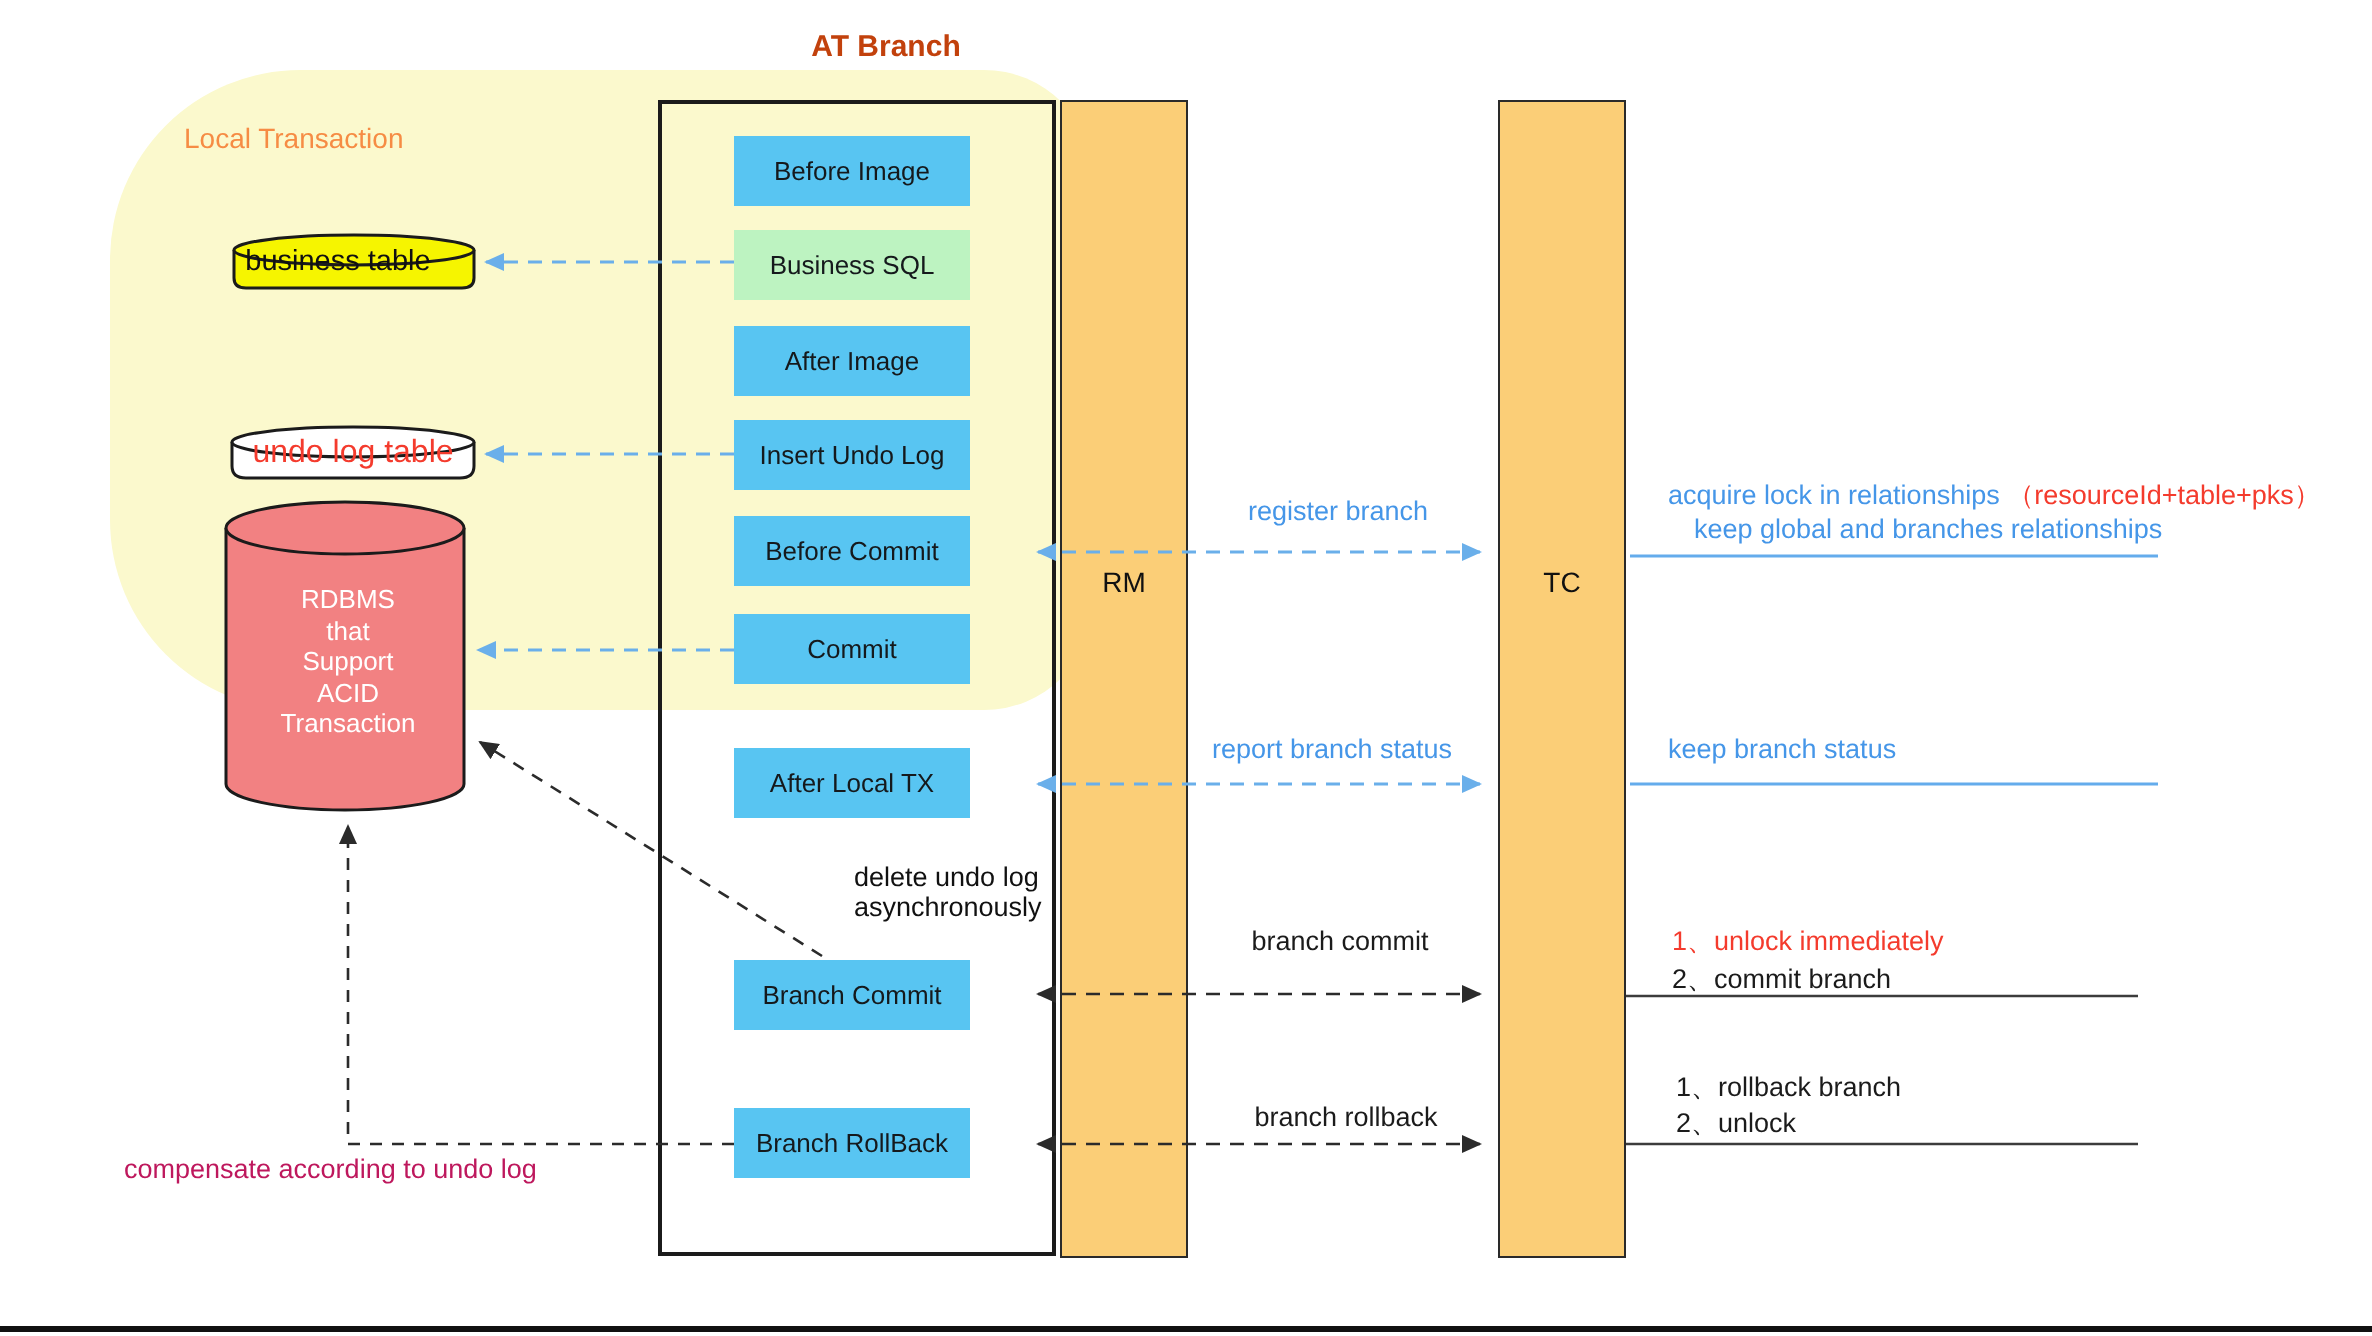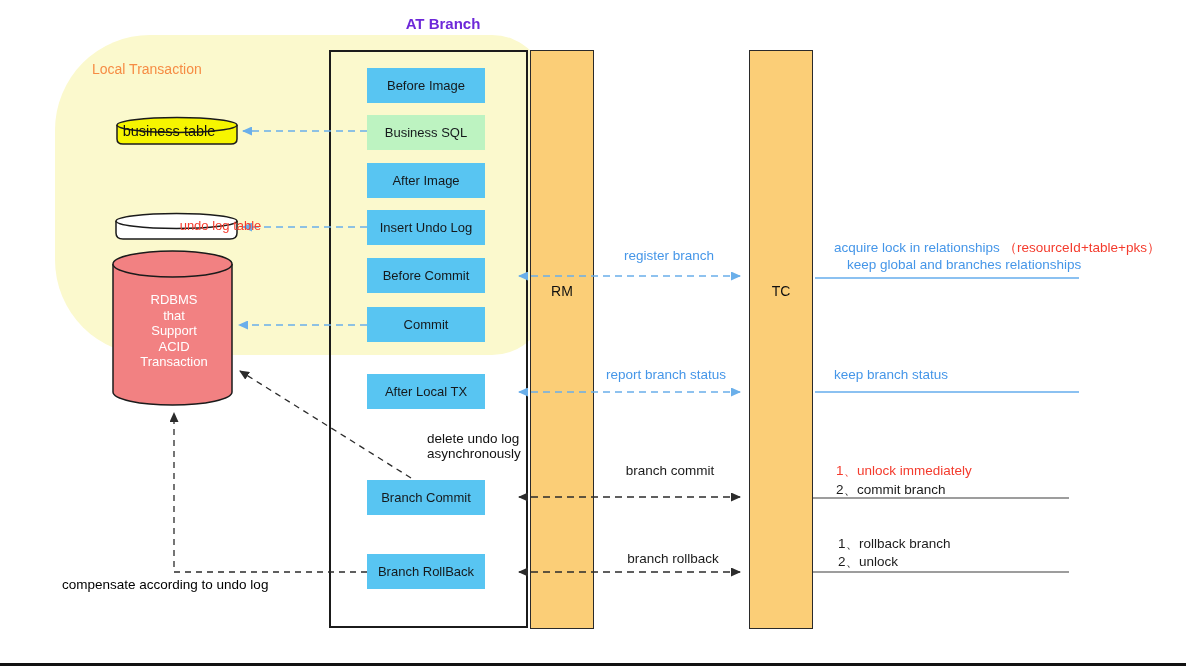--- a/index.html
+++ b/index.html
@@ -6,21 +6,21 @@
   #canvas{
     position:relative;width:1186px;height:668px;overflow:hidden;background:#ffffff;
     font-family:"Liberation Sans","DejaVu Sans",sans-serif;color:#1b1b1b;
   }
   .abs{position:absolute;}
   .blob{
     left:55px;top:35px;width:492px;height:320px;background:#FBF9CD;
     border-radius:95px 55px 55px 95px;z-index:1;
   }
   .region-label{left:92px;top:61px;font-size:14px;color:#F68C44;z-index:6;}
-  .title{left:388px;top:15px;width:110px;text-align:center;font-size:15px;font-weight:bold;color:#6d28d9;z-index:6;}
+  .title{left:388px;top:15px;width:110px;text-align:center;font-size:15px;font-weight:bold;color:#c2410c;z-index:6;}
   .atbox{left:329px;top:50px;width:199px;height:578px;border:2px solid #1b1b1b;box-sizing:border-box;background:transparent;z-index:2;}
   .lane{top:50px;width:64px;height:579px;background:#FBCE77;border:1px solid #2a2a2a;box-sizing:border-box;z-index:2;}
   .lane-label{top:283px;width:64px;text-align:center;font-size:14px;color:#111;z-index:6;}
   .step{
     left:367px;width:118px;height:35px;display:flex;align-items:center;justify-content:center;
     font-size:13px;color:#15191c;background:#58C5F2;z-index:3;
   }
   .step.green{background:#BDF3C1;}
   .cyl-label{z-index:6;text-align:center;}
   .msg{width:130px;text-align:center;font-size:13.5px;z-index:6;}
@@ -97,34 +97,34 @@
 
     <polyline points="367,572 174,572 174,413" fill="none" stroke="#2b2b2b" stroke-width="1.3" stroke-dasharray="6 5" marker-end="url(#ah-black)"></polyline>
 
     <line x1="815" y1="278" x2="1079" y2="278" stroke="#64ACEC" stroke-width="1.6"></line>
     <line x1="815" y1="392" x2="1079" y2="392" stroke="#64ACEC" stroke-width="1.6"></line>
     <line x1="813" y1="498" x2="1069" y2="498" stroke="#3c3c3c" stroke-width="1.2"></line>
     <line x1="813" y1="572" x2="1069" y2="572" stroke="#3c3c3c" stroke-width="1.2"></line>
   </svg>
 
   <div class="abs cyl-label" style="left:117px;top:123px;width:104px;font-size:14.5px;color:#111;">business table</div>
-  <div class="abs cyl-label" style="left:116px;top:218px;width:121px;font-size:13px;color:#F43B2D;padding-left:44px;">undo log table</div>
+  <div class="abs cyl-label" style="left:116px;top:218px;width:121px;font-size:16px;color:#F43B2D;">undo log table</div>
   <div class="abs cyl-label" style="left:113px;top:292px;width:122px;font-size:13px;line-height:15.5px;color:#ffffff;white-space:pre-line;">RDBMS
 that
 Support
 ACID
 Transaction</div>
 
   <div class="abs msg blue-text" style="left:604px;top:248px;">register branch</div>
   <div class="abs msg blue-text" style="left:601px;top:367px;">report branch status</div>
   <div class="abs msg" style="left:605px;top:463px;">branch commit</div>
   <div class="abs msg" style="left:608px;top:551px;">branch rollback</div>
   <div class="abs note" style="left:387px;top:431px;color:#111;margin-left:40px;">delete undo log
 asynchronously</div>
-  <div class="abs note" style="left:62px;top:577px;color:#000000;">compensate according to undo log</div>
+  <div class="abs note" style="left:62px;top:577px;color:#be185d;">compensate according to undo log</div>
 
   <div class="abs note" style="left:834px;top:239px;"><span class="blue-text">acquire lock in relationships </span><span class="red-text">（resourceId+table+pks）</span></div>
   <div class="abs note blue-text" style="left:834px;top:257px;padding-left:13px;">keep global and branches relationships</div>
   <div class="abs note blue-text" style="left:834px;top:367px;">keep branch status</div>
   <div class="abs note red-text" style="left:836px;top:462px;">1、unlock immediately</div>
   <div class="abs note" style="left:836px;top:481px;">2、commit branch</div>
   <div class="abs note" style="left:838px;top:535px;">1、rollback branch</div>
   <div class="abs note" style="left:838px;top:553px;">2、unlock</div>
 
   <div class="abs bottom-rule"></div>

